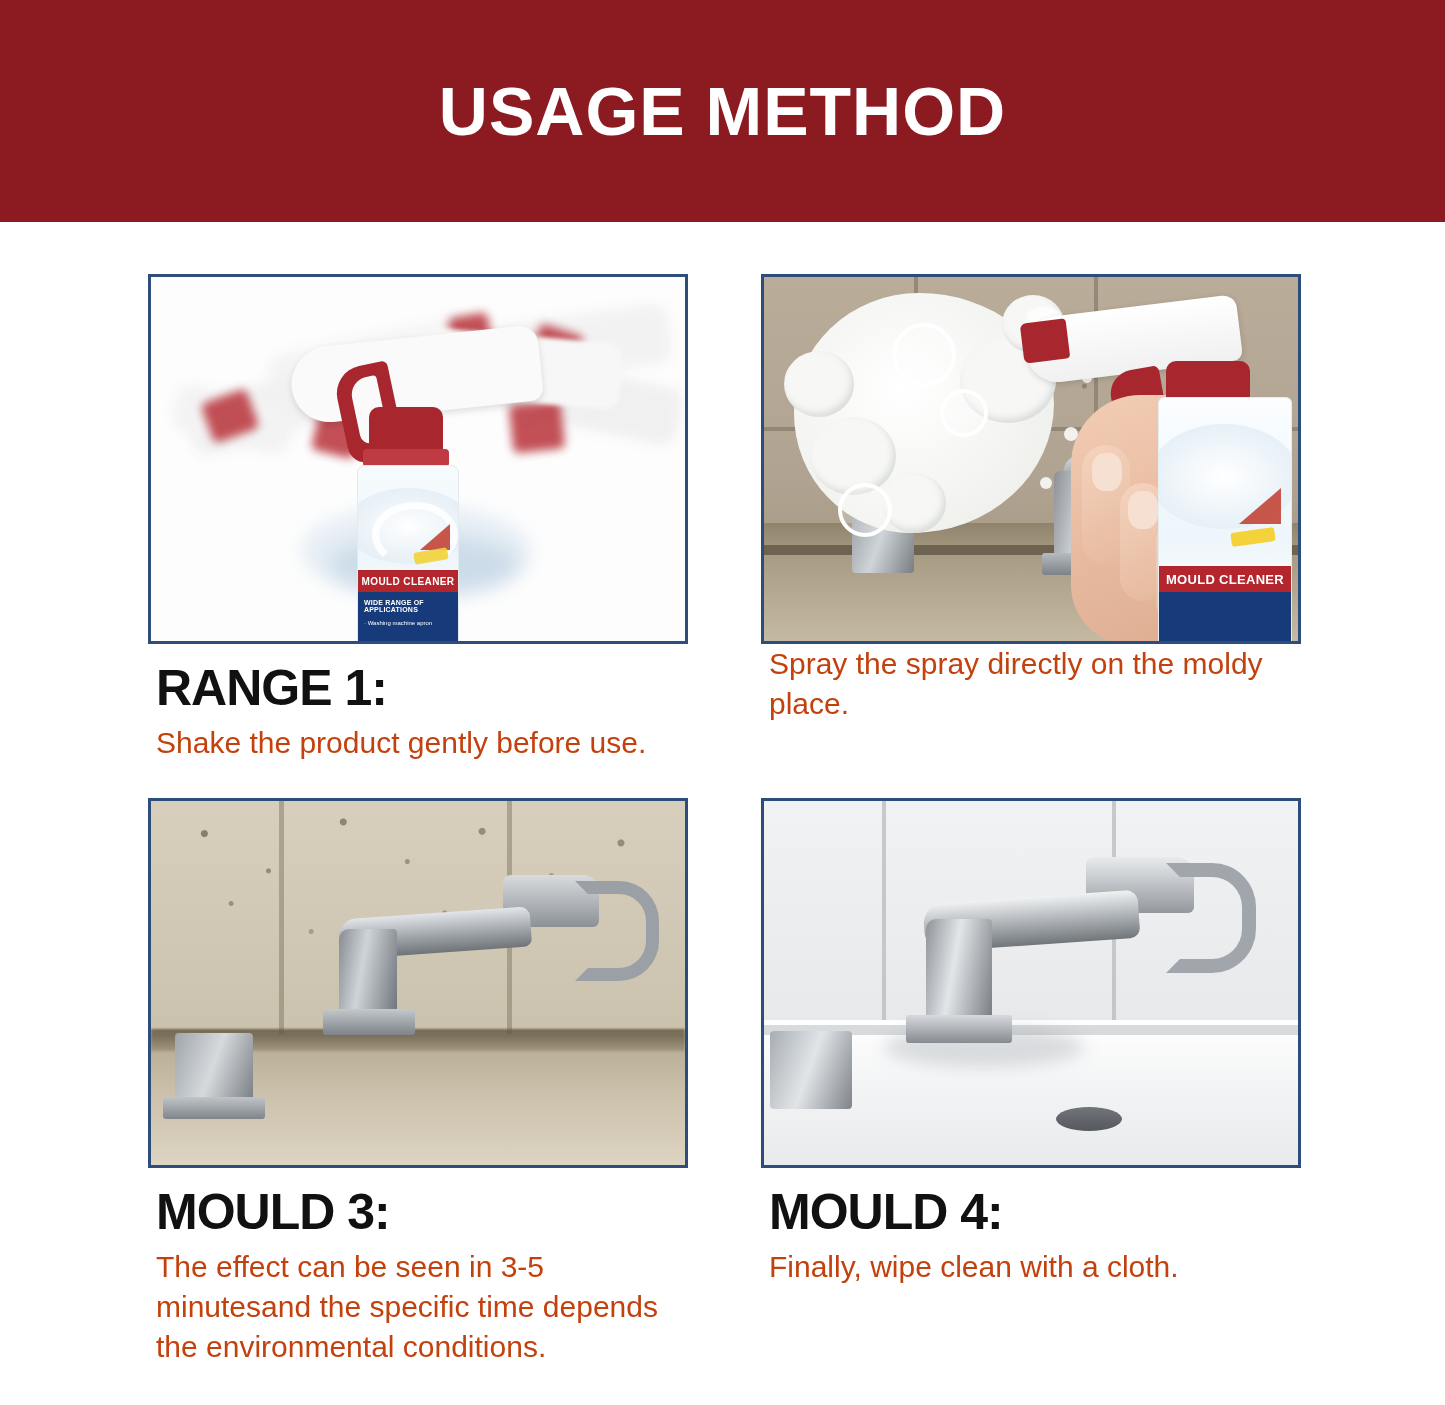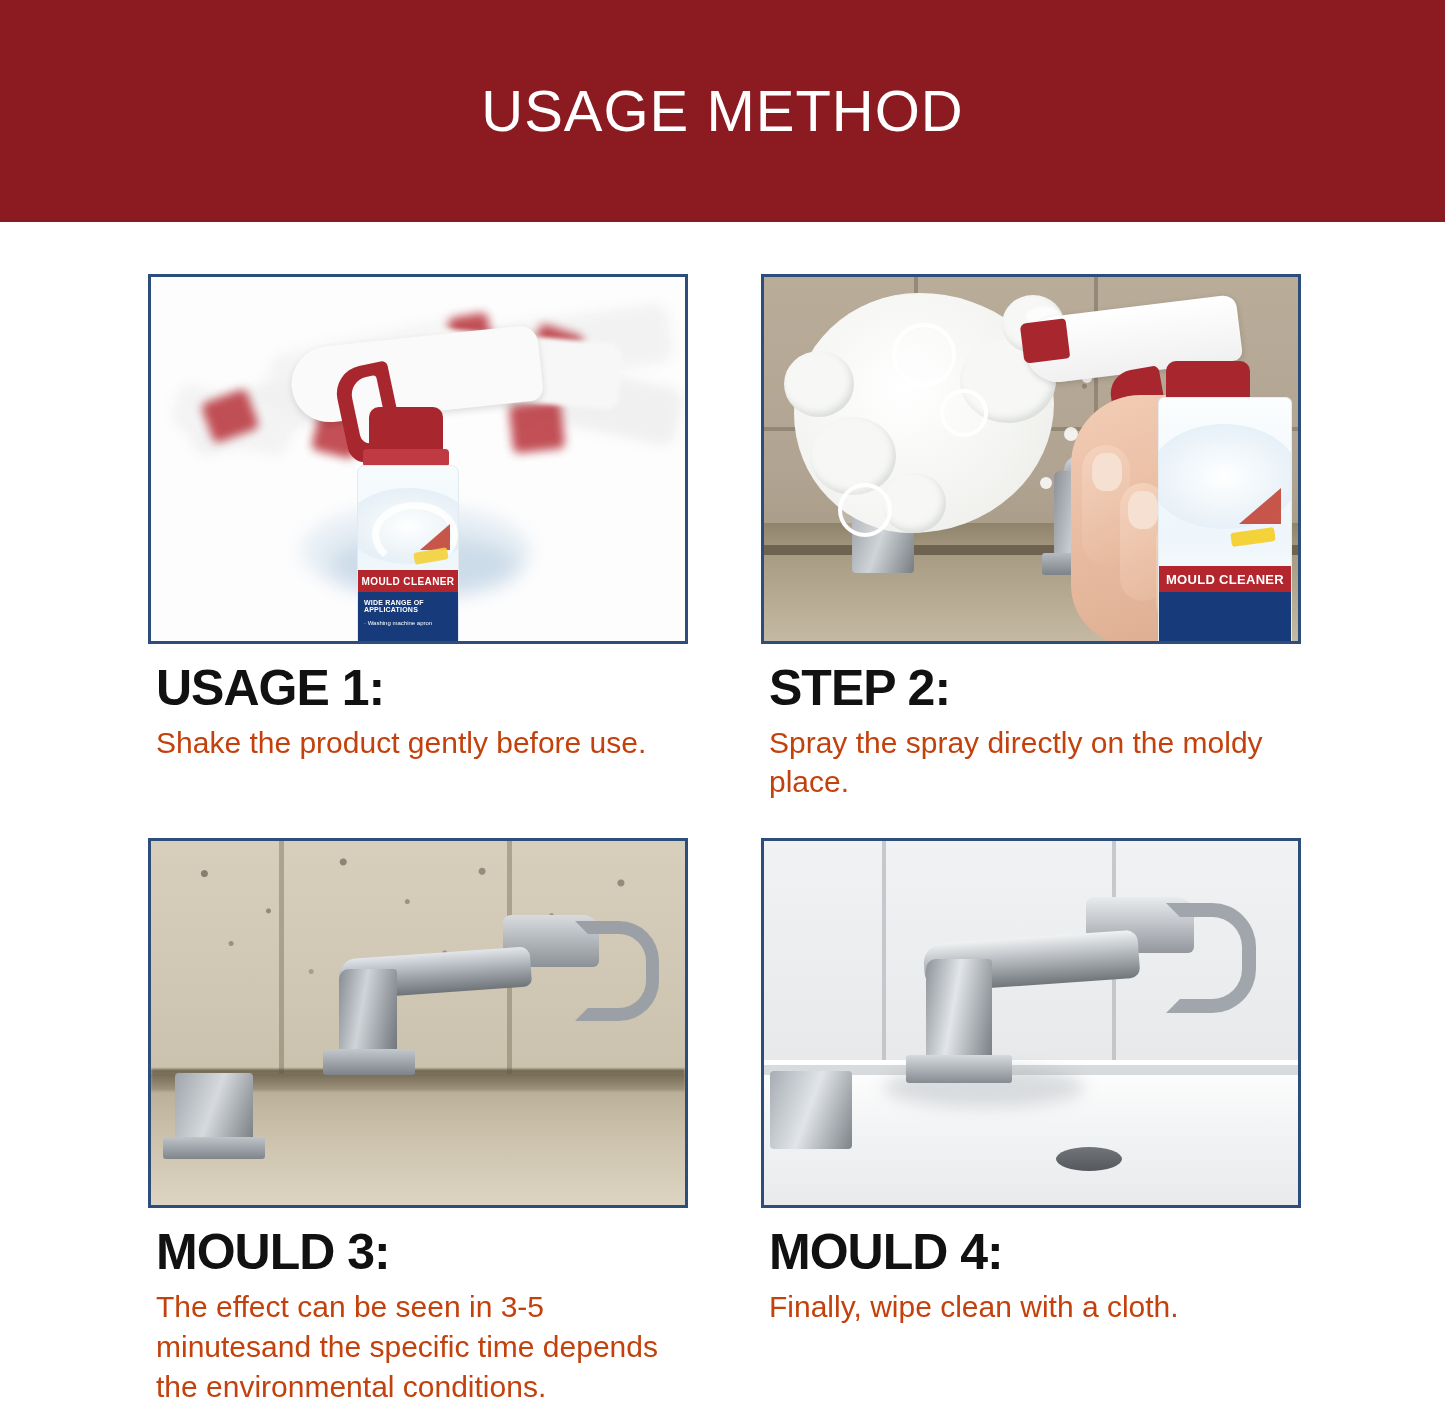--- a/index.html
+++ b/index.html
@@ -20,22 +20,22 @@
     width: 100%;
     height: 222px;
     background: #8c1a21;
     display: flex;
     align-items: center;
     justify-content: center;
     box-sizing: border-box;
   }
   .banner-title {
     color: #ffffff;
-    font-size: 58px;
-    font-weight: normal;
+    font-size: 68px;
+    font-weight: bold;
     letter-spacing: 1px;
     line-height: 1;
     text-align: center;
     font-family: "Liberation Sans", sans-serif;
   }
 
   
   .steps-grid {
     display: grid;
     grid-template-columns: 613px 613px;
@@ -574,21 +574,21 @@
         <div class="arc"></div>
         <div class="redsl"></div>
         <div class="yellow"></div>
         <div class="label-red">MOULD CLEANER</div>
         <div class="label-blue">
           <div class="t1">WIDE RANGE OF APPLICATIONS</div>
           <div class="t2">· Washing machine apron</div>
         </div>
       </div>
     </div>
-    <div class="step-heading">USAGE 1:</div>
+    <div class="step-heading">RANGE 1:</div>
     <div class="step-desc">Shake the product gently before use.</div>
   </div>
 
   <div class="step-cell col-right">
     <div class="photo-frame p2">
       <div class="specks"></div>
       <div class="tileline grout-v" style="left:150px;"></div>
       <div class="tileline grout-v" style="left:330px;"></div>
       <div class="tileline grout-h" style="top:150px;"></div>
       <div class="counter"></div>
@@ -631,21 +631,20 @@
       <div class="cap2"></div>
       <div class="collar2"></div>
       <div class="bottle2">
         <div class="swirl"></div>
         <div class="redsl"></div>
         <div class="yellow"></div>
         <div class="lab-red">MOULD CLEANER</div>
         <div class="lab-blue"></div>
       </div>
     </div>
-    <div class="step-heading">STEP 2:</div>
     <div class="step-desc">Spray the spray directly on the moldy place.</div>
   </div>
 
   <div class="step-cell cell-bottom">
     <div class="photo-frame p3">
       <div class="wall"></div>
       <div class="wall-specks"></div>
       <div class="tile-seam" style="left:128px;"></div>
       <div class="tile-seam" style="left:356px;"></div>
       <div class="counter"></div>

